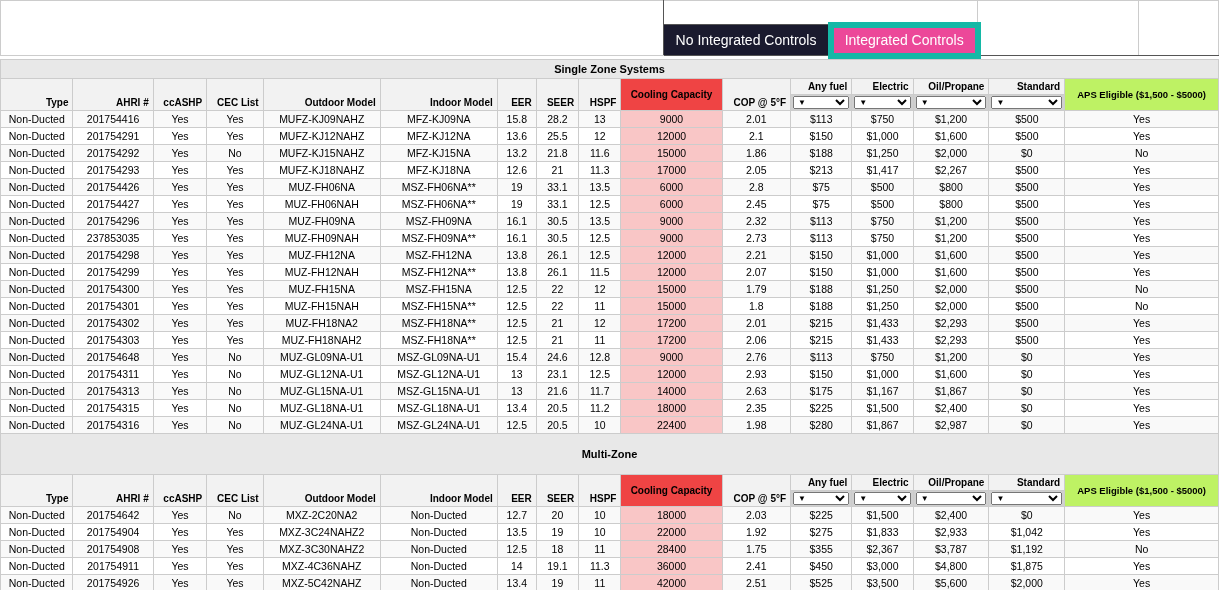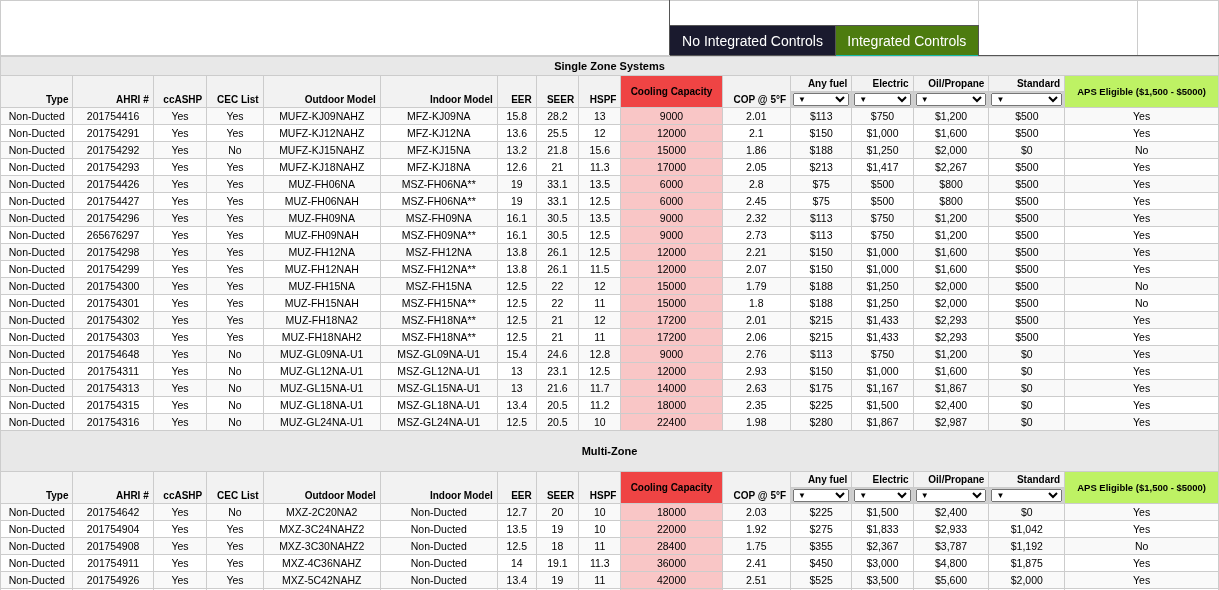--- a/index.html
+++ b/index.html
@@ -119,21 +119,21 @@
 <table class="top-header-table" style="border-collapse:collapse; width:100%;">
   <tbody>
       <tr>
     <td class="title-cell" rowspan="2" style="width:620px;">2019 MA Rebate Sheet - Mitsubishi Electric</td>
     <td colspan="2" class="mass-save-header">Mass Save Residential</td>
     <td class="masscec-cell" rowspan="2" style="width:130px; border-left:1px solid #555; border-bottom:1px solid #555;">MassCEC (ends 3/20/2019)</td>
     <td class="madoer-cell" rowspan="2" style="width:75px; border-left:1px solid #555; border-bottom:1px solid #555;">MA DOER</td>
   </tr>
   <tr>
     <td class="no-ic" style="background:#1a1a2e; border:1px solid #555; width:115px;">No Integrated Controls</td>
-    <td class="ic" style="background:#4d7c0f; border:1px solid #14b8a6; width:100px;">Integrated Controls</td>
+    <td class="ic" style="background:#ec4899; border:6px solid #14b8a6; width:100px;">Integrated Controls</td>
   </tr>
 </tbody>
   </table>
 
 <table>
 
   <tbody>
       <tr>
     <td colspan="16" class="section-header" style="background:#e8e8e8; font-weight:bold; padding:3px;">Single Zone Systems</td>
   </tr>
@@ -202,21 +202,21 @@
   </tr>
   <tr>
     <td>Non-Ducted</td>
         <td>201754292</td>
         <td>Yes</td>
         <td>No</td>
         <td>MUFZ-KJ15NAHZ</td>
         <td>MFZ-KJ15NA</td>
         <td>13.2</td>
         <td>21.8</td>
-        <td>15.6</td>
+        <td>11.6</td>
         <td class="pink-cell">15000</td>
         <td>1.86</td>
         <td>$188</td>
         <td>$1,250</td>
         <td>$2,000</td>
         <td>$0</td>
         <td>No</td>
   </tr>
   <tr style="background:#f0f0f0;">
     <td>Non-Ducted</td>
@@ -285,21 +285,21 @@
         <td class="pink-cell">9000</td>
         <td>2.32</td>
         <td>$113</td>
         <td>$750</td>
         <td>$1,200</td>
         <td>$500</td>
         <td>Yes</td>
   </tr>
   <tr style="background:#f0f0f0;">
     <td>Non-Ducted</td>
-        <td>265676297</td>
+        <td>237853035</td>
         <td>Yes</td>
         <td>Yes</td>
         <td>MUZ-FH09NAH</td>
         <td>MSZ-FH09NA**</td>
         <td>16.1</td>
         <td>30.5</td>
         <td>12.5</td>
         <td class="pink-cell">9000</td>
         <td>2.73</td>
         <td>$113</td>

